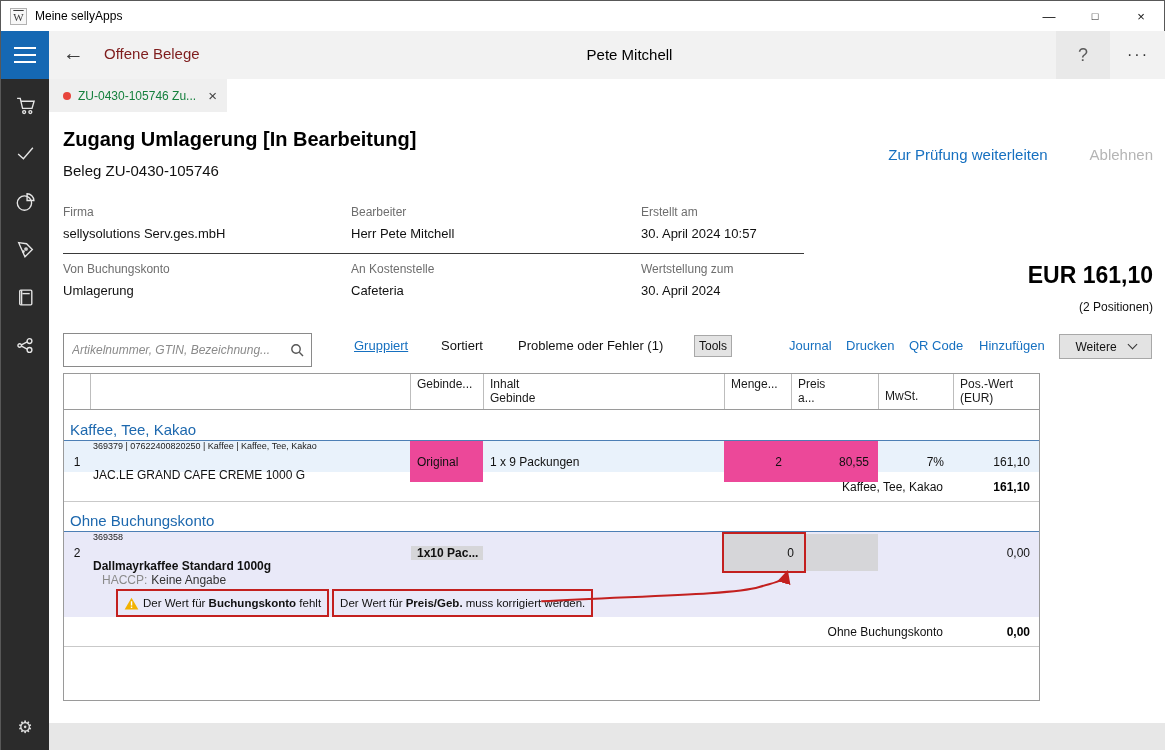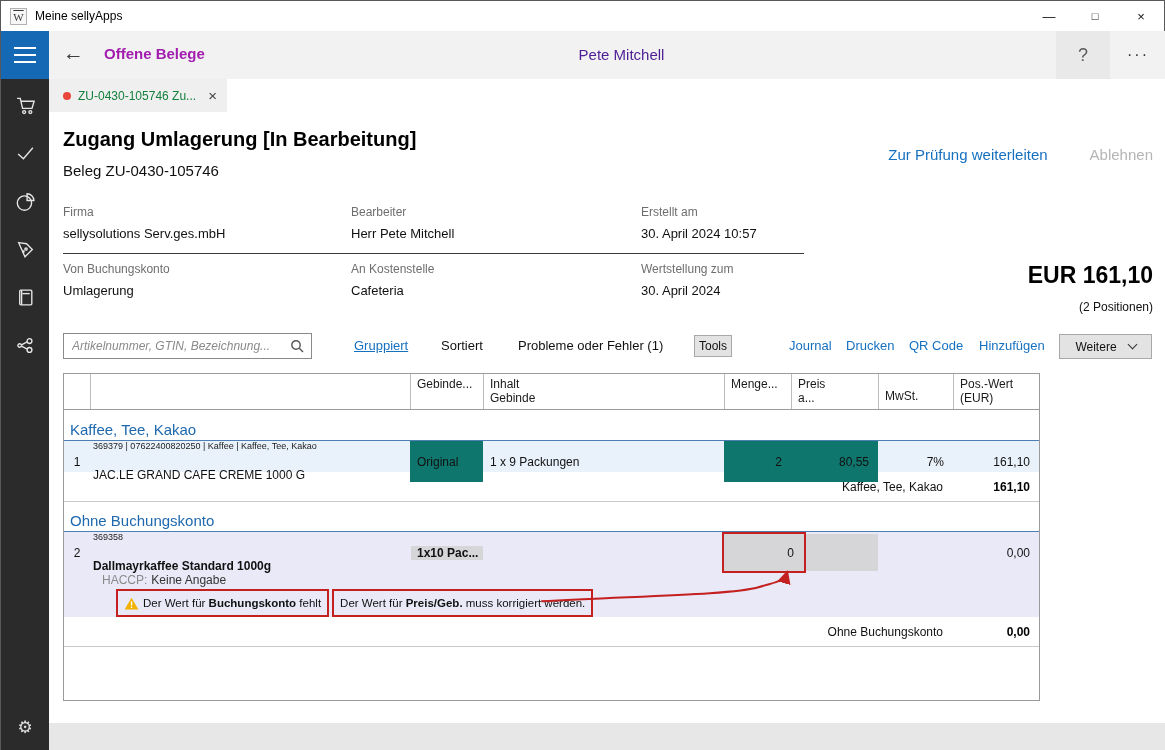--- a/index.html
+++ b/index.html
@@ -25,23 +25,23 @@
   .hamburger i { display:block; width:22px; height:2px; background:#fff; }
   .side-slot { width:48px; height:48px; display:flex; align-items:center; justify-content:center; }
   .side-slot svg { stroke:#e6e6e6; fill:none; stroke-width:1.3; }
   .side-bottom { position:absolute; bottom:0; left:0; width:48px; height:48px; display:flex;
                  align-items:center; justify-content:center; color:#dcdcdc;
                  font-family:"DejaVu Sans",sans-serif; font-size:17px; }
 
   
   .appheader { position:absolute; left:48px; top:30px; width:1117px; height:48px; background:#f2f2f2; }
   .back-arrow { position:absolute; left:14px; top:10px; font-size:21px; color:#3d3d3d; }
-  .page-title { position:absolute; left:55px; top:14px; font-size:15px; font-weight:bold; color:#a21caf; }
-  .user-name { position:absolute; left:50%; margin-left:14px; transform:translateX(-50%); top:15px;
-               font-size:15px; color:#4c1d95; white-space:nowrap; }
+  .page-title { position:absolute; left:55px; top:14px; font-size:15px; font-weight:normal; color:#7f1d1d; }
+  .user-name { position:absolute; left:50%; margin-left:22px; transform:translateX(-50%); top:15px;
+               font-size:15px; color:#000000; white-space:nowrap; }
   .help-box { position:absolute; right:56px; top:0; width:54px; height:48px; background:#e9e9e9;
               display:flex; align-items:center; justify-content:center; color:#5a5a5a; font-size:18px; }
   .more-box { position:absolute; right:2px; top:0; width:52px; height:48px; display:flex;
               align-items:center; justify-content:center; color:#333; font-size:16px; letter-spacing:2px; }
 
   
   .tabbar { position:absolute; left:48px; top:78px; width:1117px; height:33px; background:#fff; }
   .tab { position:absolute; left:0; top:0; width:178px; height:33px; background:#efefef;
          display:flex; align-items:center; padding:0 10px 0 14px; }
   .tab-dot { width:8px; height:8px; border-radius:50%; background:#e8453c; margin-right:7px; flex:none; }
@@ -58,21 +58,21 @@
 
   .field { position:absolute; width:270px; }
   .field .lbl { font-size:12px; color:#6e6e6e; }
   .field .val { font-size:13px; color:#111; margin-top:7px; }
   .field-divider { position:absolute; left:14px; top:141px; width:741px; height:1px; background:#3a3a3a; }
 
   .total-amount { position:absolute; right:13px; top:150px; font-size:23px; font-weight:bold; color:#000; }
   .total-pos { position:absolute; right:13px; top:188px; font-size:12px; color:#111; }
 
   
-  .search-box { position:absolute; left:14px; top:221px; width:249px; height:26px; border:1px solid #8a8a8a;
+  .search-box { position:absolute; left:14px; top:221px; width:249px; height:34px; border:1px solid #8a8a8a;
                 background:#fff; display:flex; align-items:center; }
   .search-box input { flex:1; border:none; outline:none; font-family:"Liberation Sans",sans-serif;
                       font-style:italic; font-size:12px; color:#555; padding:0 4px 0 8px; background:transparent; }
   .search-box input::placeholder { color:#8a8a8a; font-style:italic; }
   .search-icon { margin-right:7px; flex:none; display:flex; }
   .tb-link { position:absolute; top:226px; font-size:13px; white-space:nowrap; cursor:pointer; }
   .tb-black { color:#111; }
   .tb-blue { color:#1670c0; }
   .tb-underline { text-decoration:underline; }
   .btn { position:absolute; background:#e3e3e3; border:1px solid #a8a8a8; font-size:12px; color:#111;
@@ -91,21 +91,21 @@
   .th.mwst { padding-top:15px; }
   .gap9 { height:9px; } .gap8 { height:8px; }
   .ghead { height:22px; font-size:15px; color:#1d68ae; padding-left:6px; border-bottom:1px solid #4d7fb5;
            display:flex; align-items:center; }
   .row1 { height:31px; background:#e9f2fb; }
   .row2 { height:38px; background:#e9e9f8; }
   .cell { display:flex; align-items:center; font-size:12px; color:#111; }
   .cell.pos { justify-content:center; }
   .cell.right { justify-content:flex-end; padding-right:9px; }
   .cell.left { padding-left:7px; }
-  .cell.yellow { background:#0f766e; }
+  .cell.yellow { background:#ec4899; }
   .desc-cell { display:flex; flex-direction:column; justify-content:center; padding-left:3px; gap:17px; }
   .meta { font-size:9px; color:#222; letter-spacing:0; }
   .pname { font-size:12px; color:#111; }
   .pname.bold { font-weight:bold; }
   .gray-chip { background:#d6d6d9; margin:4px 0 4px 1px; flex:1; display:flex; align-items:center;
                padding-left:6px; font-size:12px; font-weight:bold; color:#111; }
   .merged-gray { grid-column:5 / 7; background:#d6d6d9; margin:2px 0; position:relative; }
   .qty-box { position:absolute; left:-2px; top:-2px; bottom:-2px; width:84px; border:2px solid #c3201f;
              background:#d6d6d9; display:flex; align-items:center; justify-content:flex-end;
              padding-right:10px; font-size:12px; color:#111; }

